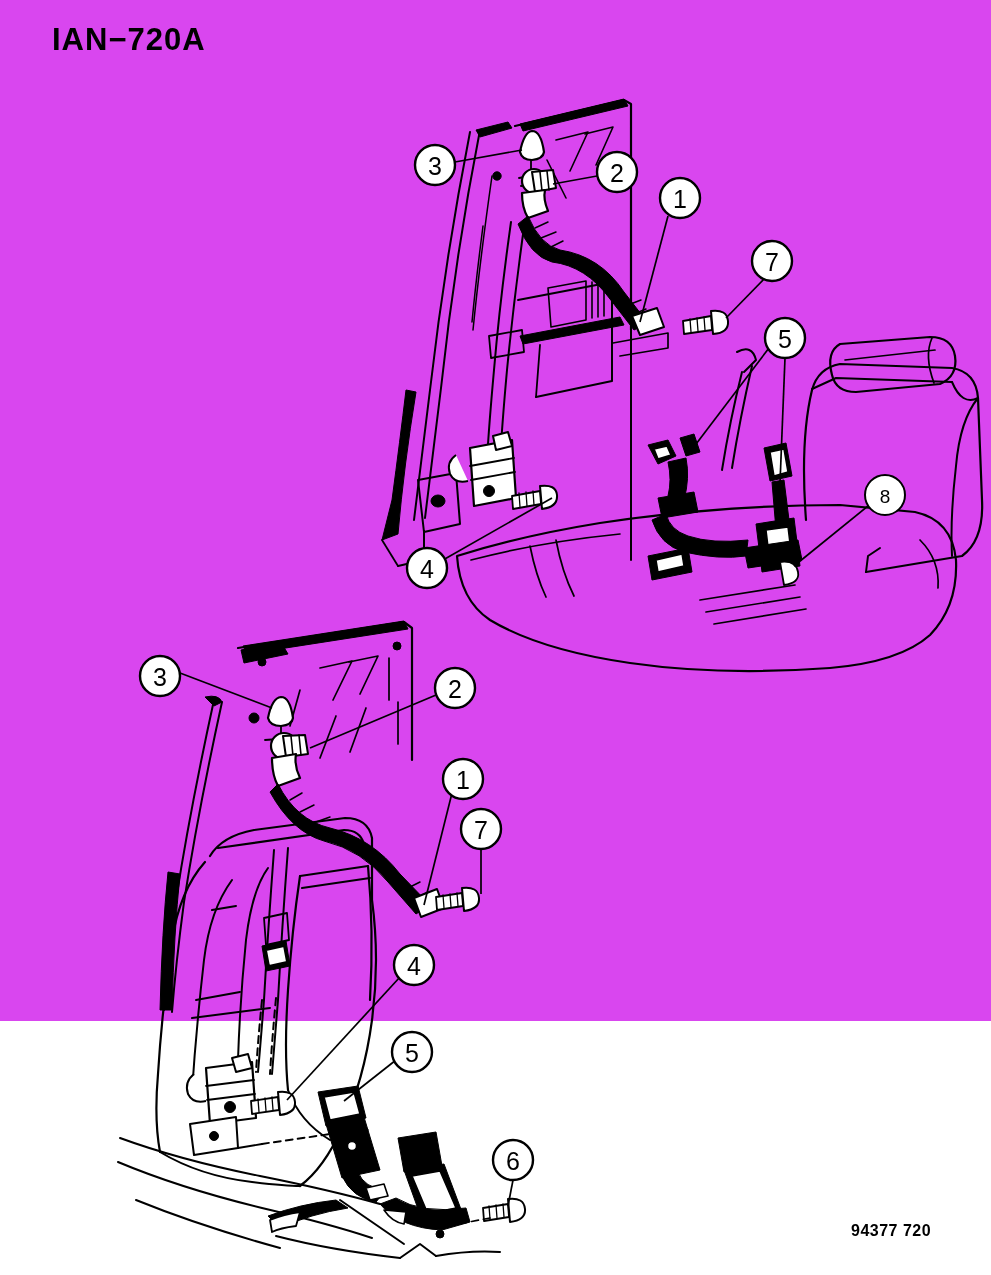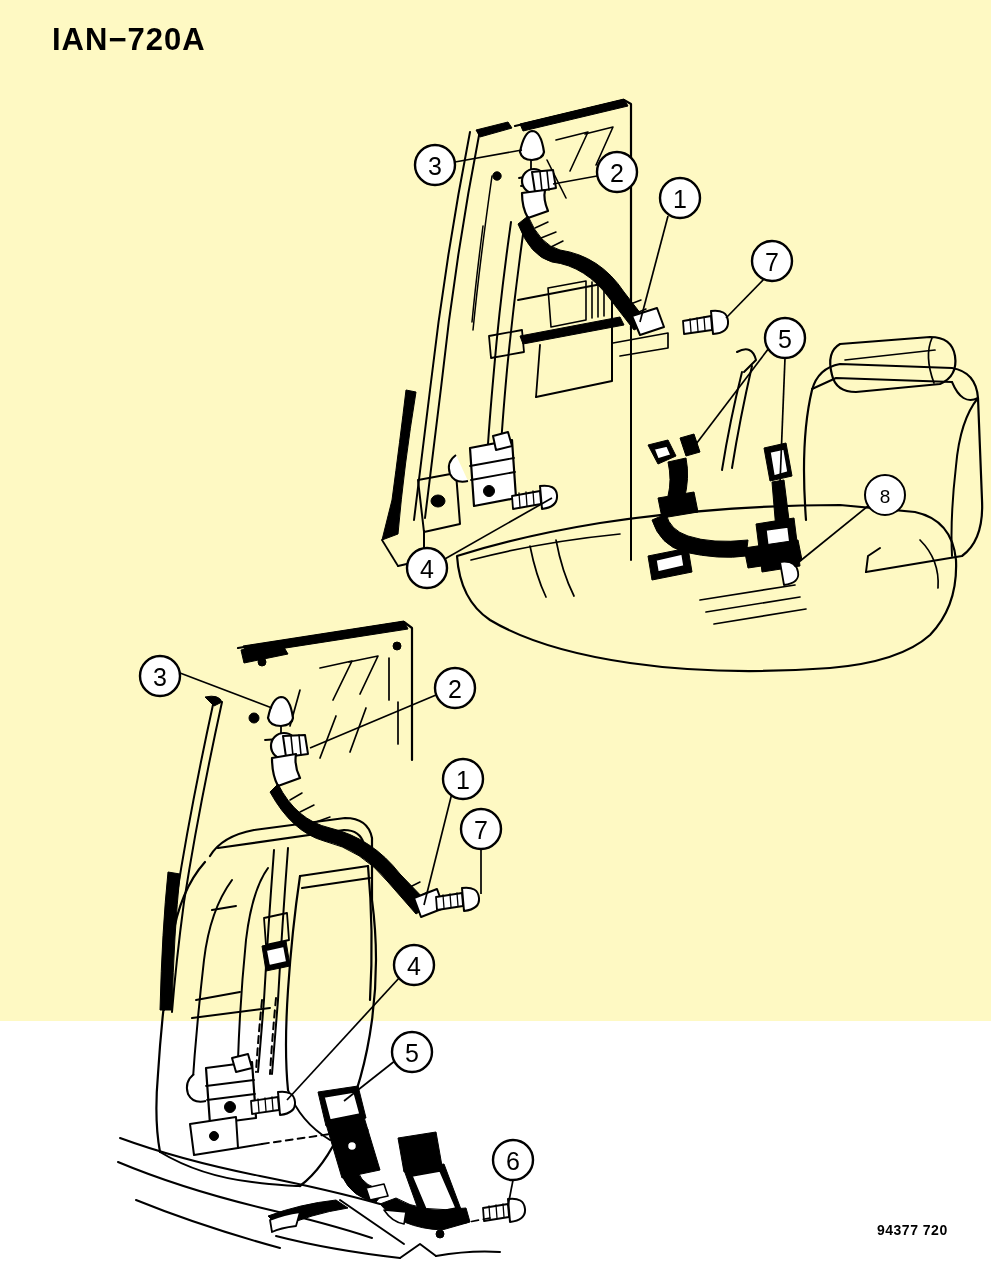--- a/index.html
+++ b/index.html
@@ -1,22 +1,22 @@
 <!DOCTYPE html>
 <html><head>
 <meta charset="utf-8">
 <style>
   html,body{margin:0;padding:0;background:#fff;}
   body{width:991px;height:1275px;position:relative;overflow:hidden;
        font-family:"Liberation Sans",sans-serif;color:#000;}
-  #sheet{position:absolute;left:0;top:0;width:991px;height:1021px;background:#fef9c3;}
+  #sheet{position:absolute;left:0;top:0;width:991px;height:1021px;background:#d946ef;}
   #title{position:absolute;left:52px;top:22px;font-size:31px;font-weight:700;letter-spacing:1px;
          font-family:"Liberation Sans",sans-serif;white-space:nowrap;}
-  #footer{position:absolute;left:851px;top:1222px;font-size:14px;font-weight:700;letter-spacing:0.5px;
-          white-space:nowrap;margin-left:26px;}
+  #footer{position:absolute;left:851px;top:1222px;font-size:16px;font-weight:700;letter-spacing:0.5px;
+          white-space:nowrap;}
   svg.art{position:absolute;left:0;top:0;width:991px;height:1275px;}
   .stroke{fill:none;stroke:#000;stroke-linecap:round;stroke-linejoin:round;}
   .solidfill{fill:#000;stroke:#000;stroke-width:1;}
   .whitefill{fill:#fff;stroke:#000;stroke-linejoin:round;}
   .lead{fill:none;stroke:#000;stroke-width:1.7;}
   .bub circle{fill:#fff;stroke:#000;stroke-width:2.4;}
   .bub text{font-family:"Liberation Sans",sans-serif;font-size:25px;font-weight:400;
             text-anchor:middle;dominant-baseline:central;fill:#000;}
   .bub.small circle{stroke-width:2;}
   .bub.small text{font-size:19px;}

